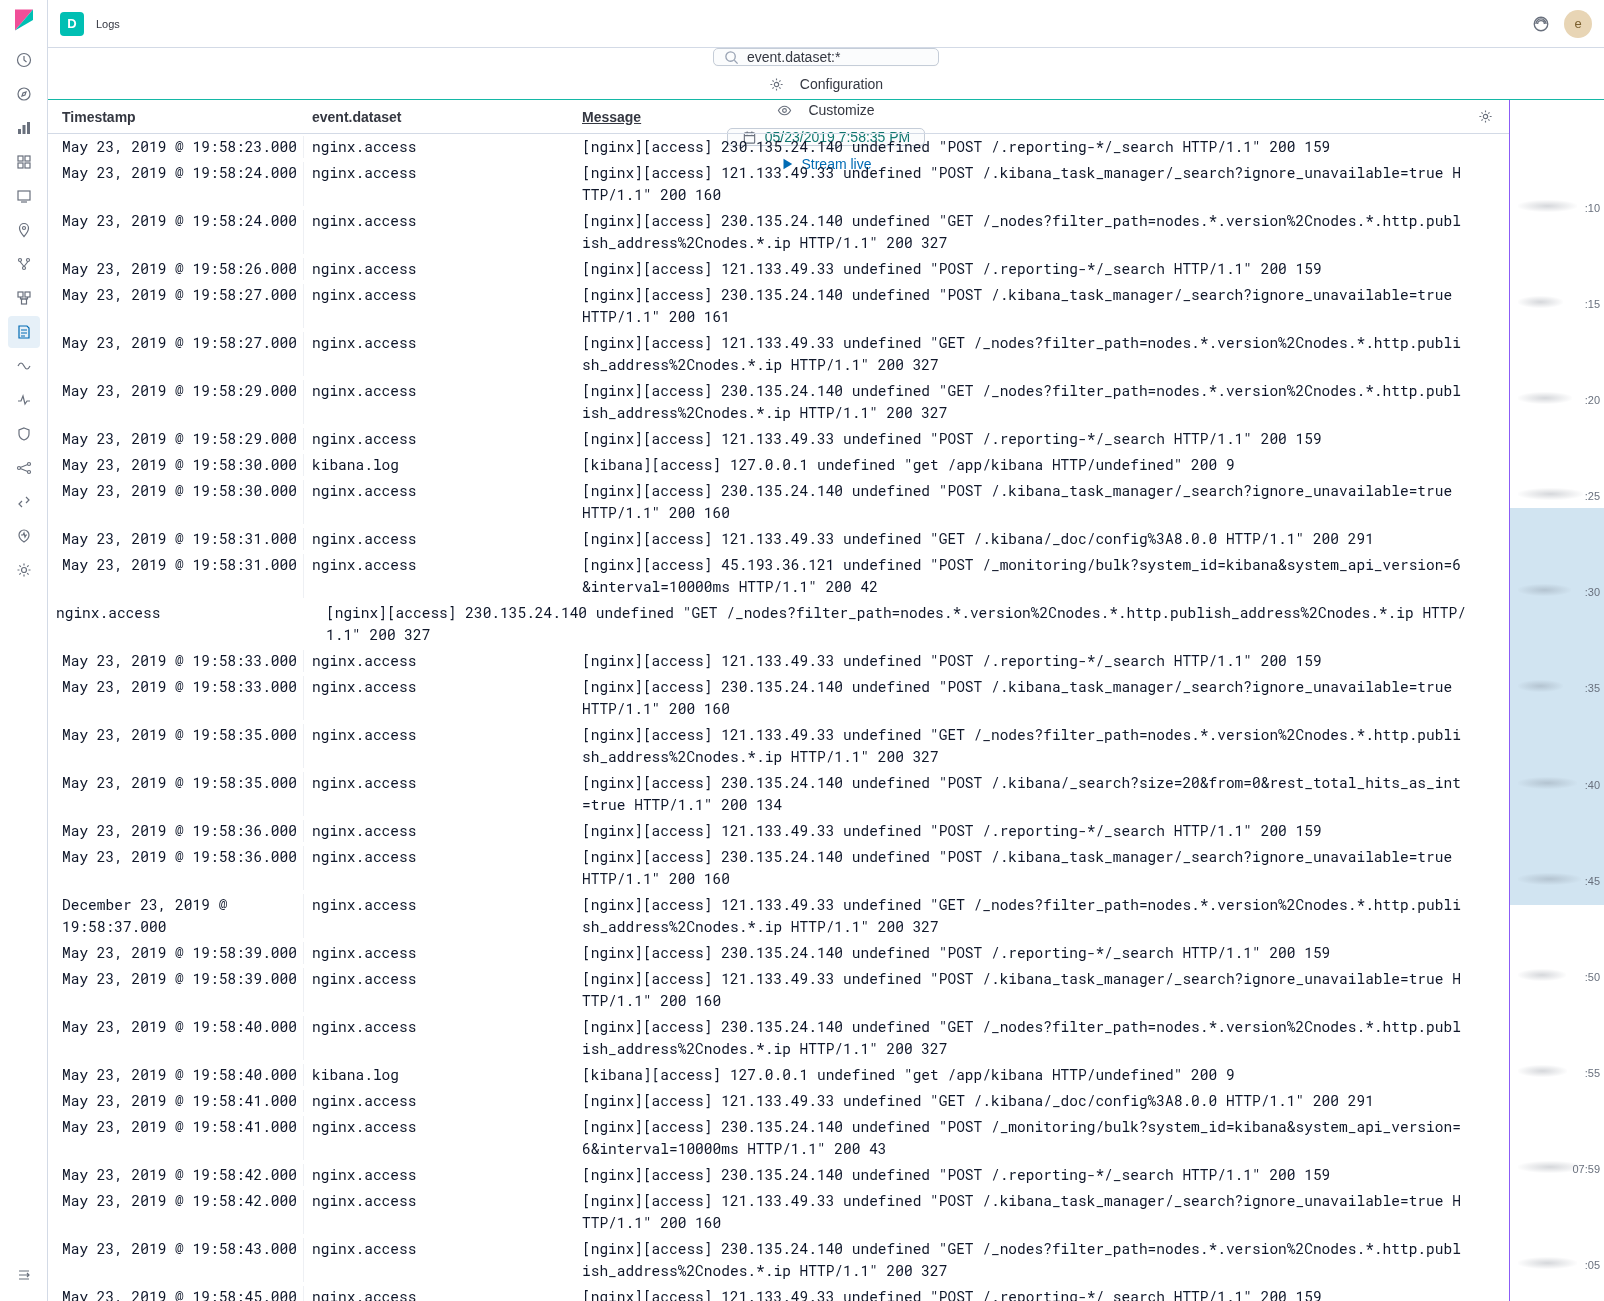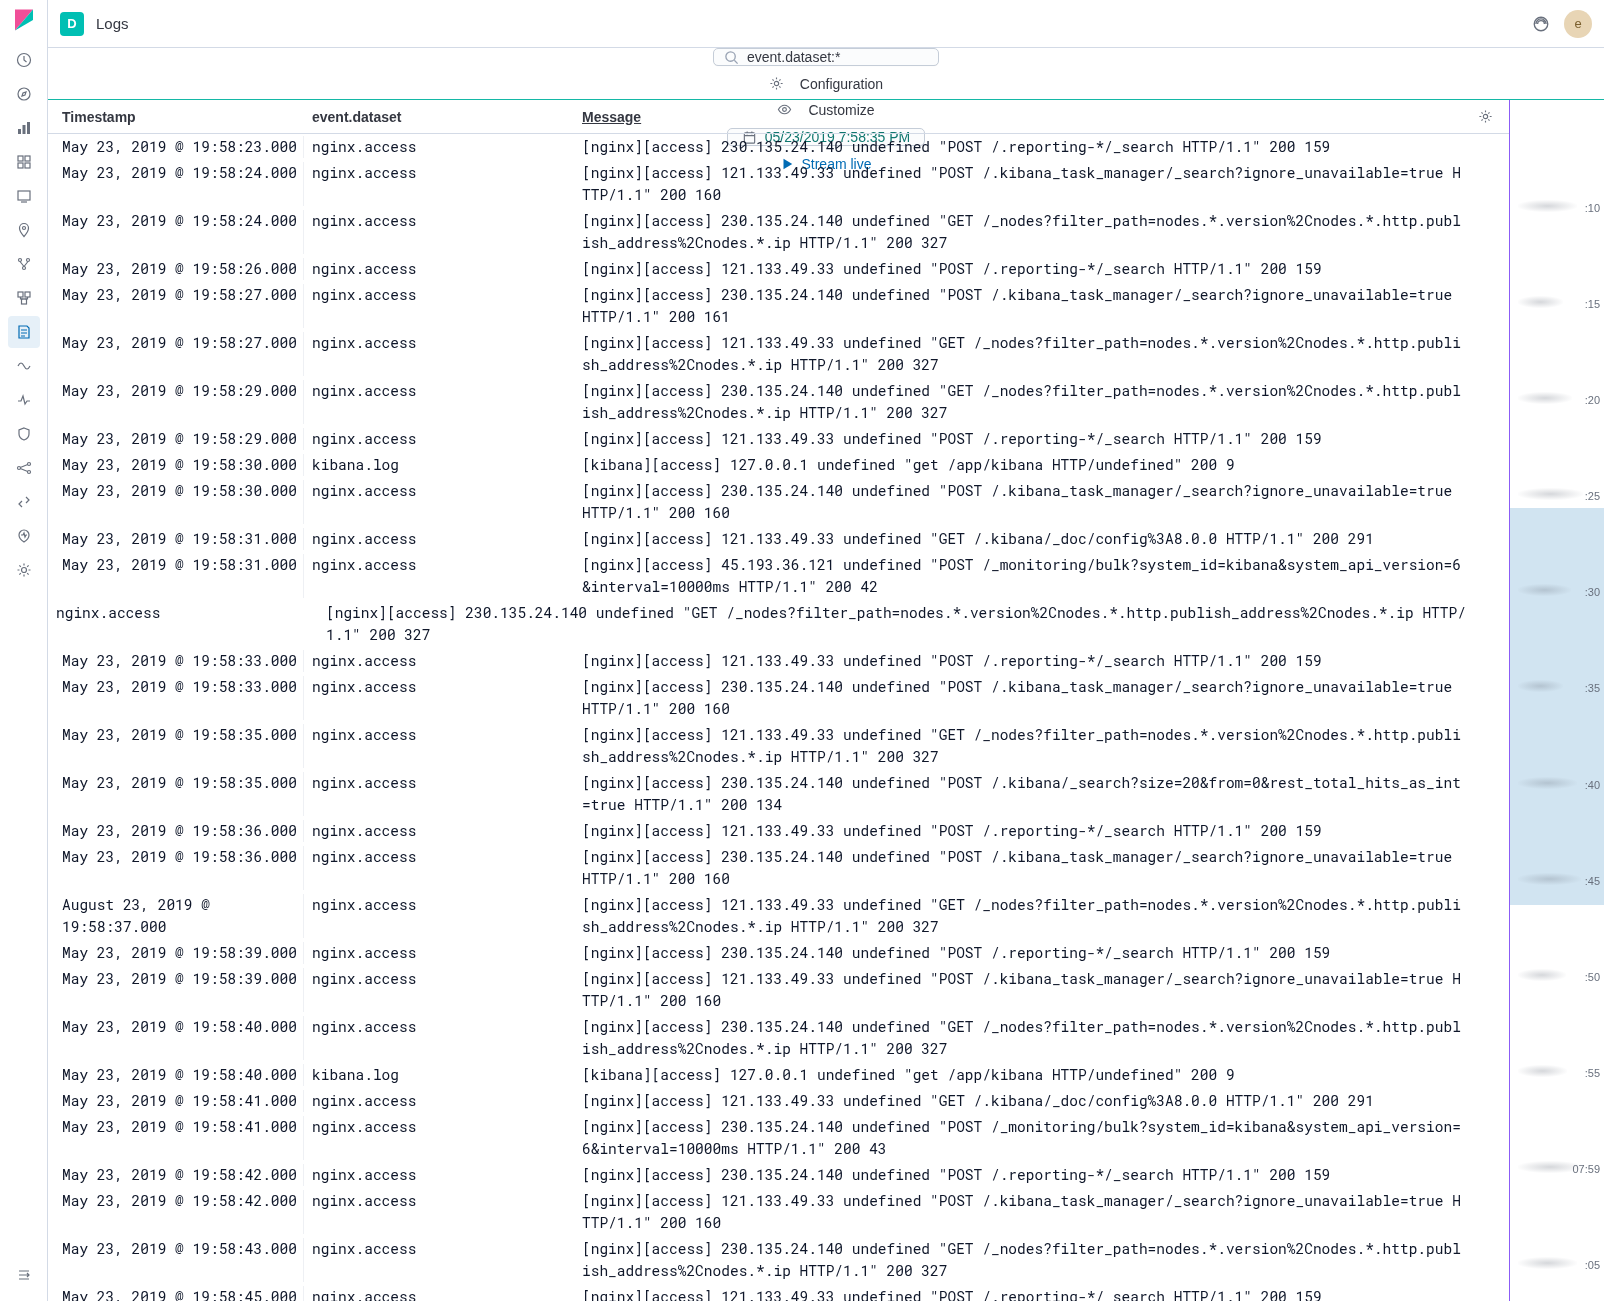--- a/index.html
+++ b/index.html
@@ -7,29 +7,29 @@
 .app { display: flex; height: 100vh; }
 .sidebar { width: 48px; background: #fff; border-right: 1px solid #d3dae6; display: flex; flex-direction: column; align-items: center; padding-top: 8px; gap: 2px; }
 .sidebar-logo { width: 24px; height: 24px; margin-bottom: 10px; }
 .sidebar-icon { width: 32px; height: 32px; display: flex; align-items: center; justify-content: center; color: #69707d; cursor: pointer; border-radius: 4px; }
 .sidebar-icon.active { color: #006bb4; background: #e6f0f8; }
 .sidebar-icon svg { width: 16px; height: 16px; }
 .sidebar-bottom { margin-top: auto; margin-bottom: 10px; }
 .main { flex: 1; display: flex; flex-direction: column; min-width: 0; }
 .topbar { height: 48px; border-bottom: 1px solid #d3dae6; display: flex; align-items: center; padding: 0 12px; gap: 12px; }
 .space-badge { width: 24px; height: 24px; background: #00bfb3; color: #fff; border-radius: 4px; display: flex; align-items: center; justify-content: center; font-weight: 600; font-size: 13px; }
-.breadcrumb { font-size: 15px; color: #343741; }
+.breadcrumb { font-size: 11px; color: #343741; }
 .topbar-right { margin-left: auto; display: flex; align-items: center; gap: 14px; }
 .newsfeed-icon { width: 18px; height: 18px; color: #69707d; cursor: pointer; }
 .avatar { width: 28px; height: 28px; border-radius: 50%; background: #e8d5b5; color: #7a5f2e; display: flex; align-items: center; justify-content: center; font-weight: 500; font-size: 13px; cursor: pointer; }
 .toolbar { height: 52px; display: flex; align-items: center; padding: 0 16px; gap: 10px; border-bottom: 1px solid #14b8a6; flex-direction: column; }
 .searchbox { flex: 1; max-width: 875px; display: flex; align-items: center; border: 1px solid #c5cdd8; background: #fbfcfd; border-radius: 5px; height: 38px; padding: 0 10px; box-shadow: 0 1px 1px -1px rgba(0,0,0,.1), inset 0 0 0 0 transparent; }
 .searchbox svg { width: 15px; height: 15px; color: #98a2b3; margin-right: 8px; }
 .searchbox input { border: none; background: transparent; outline: none; flex: 1; font-size: 14px; color: #343741; font-family: inherit; }
-.tool-btn { display: flex; align-items: flex-start; gap: 16px; height: 38px; padding: 0 12px; background: transparent; border: none; color: #343741; font-size: 14px; cursor: pointer; }
+.tool-btn { display: flex; align-items: center; gap: 16px; height: 38px; padding: 0 12px; background: transparent; border: none; color: #343741; font-size: 14px; cursor: pointer; }
 .tool-btn svg { width: 15px; height: 15px; color: #69707d; }
 .date-btn { display: flex; align-items: center; gap: 8px; height: 38px; padding: 0 14px; border: 1px solid #c5cdd8; border-radius: 5px; background: #fbfcfd; color: #0f766e; font-size: 14px; cursor: pointer; box-shadow: 0 1px 1px -1px rgba(0,0,0,.1); }
 .date-btn svg { width: 15px; height: 15px; color: #69707d; }
 .stream-btn { display: flex; align-items: center; gap: 7px; height: 38px; padding: 0 12px; background: transparent; border: none; color: #006bb4; font-size: 14px; cursor: pointer; }
 .stream-btn svg { width: 14px; height: 14px; fill: #006bb4; }
 .content { flex: 1; display: flex; min-height: 0; }
 .log-pane { flex: 1; display: flex; flex-direction: column; min-width: 0; }
 .col-headers { display: flex; border-bottom: 1px solid #d3dae6; height: 34px; align-items: center; font-weight: 700; font-size: 14px; padding-right: 8px; }
 .col-ts { width: 256px; padding-left: 14px; }
 .col-ds { width: 270px; padding-left: 8px; }
@@ -317,21 +317,21 @@
               <div class="ts">May 23, 2019 @ 19:58:36.000</div>
               <div class="ds">nginx.access</div>
               <div class="msg">[nginx][access] 121.133.49.33 undefined "POST /.reporting-*/_search HTTP/1.1" 200 159</div>
             </div>
             <div class="log-row">
               <div class="ts">May 23, 2019 @ 19:58:36.000</div>
               <div class="ds">nginx.access</div>
               <div class="msg">[nginx][access] 230.135.24.140 undefined "POST /.kibana_task_manager/_search?ignore_unavailable=true HTTP/1.1" 200 160</div>
             </div>
             <div class="log-row">
-              <div class="ts">August 23, 2019 @ 19:58:37.000</div>
+              <div class="ts">December 23, 2019 @ 19:58:37.000</div>
               <div class="ds">nginx.access</div>
               <div class="msg">[nginx][access] 121.133.49.33 undefined "GET /_nodes?filter_path=nodes.*.version%2Cnodes.*.http.publish_address%2Cnodes.*.ip HTTP/1.1" 200 327</div>
             </div>
             <div class="log-row">
               <div class="ts">May 23, 2019 @ 19:58:39.000</div>
               <div class="ds">nginx.access</div>
               <div class="msg">[nginx][access] 230.135.24.140 undefined "POST /.reporting-*/_search HTTP/1.1" 200 159</div>
             </div>
             <div class="log-row">
               <div class="ts">May 23, 2019 @ 19:58:39.000</div>

